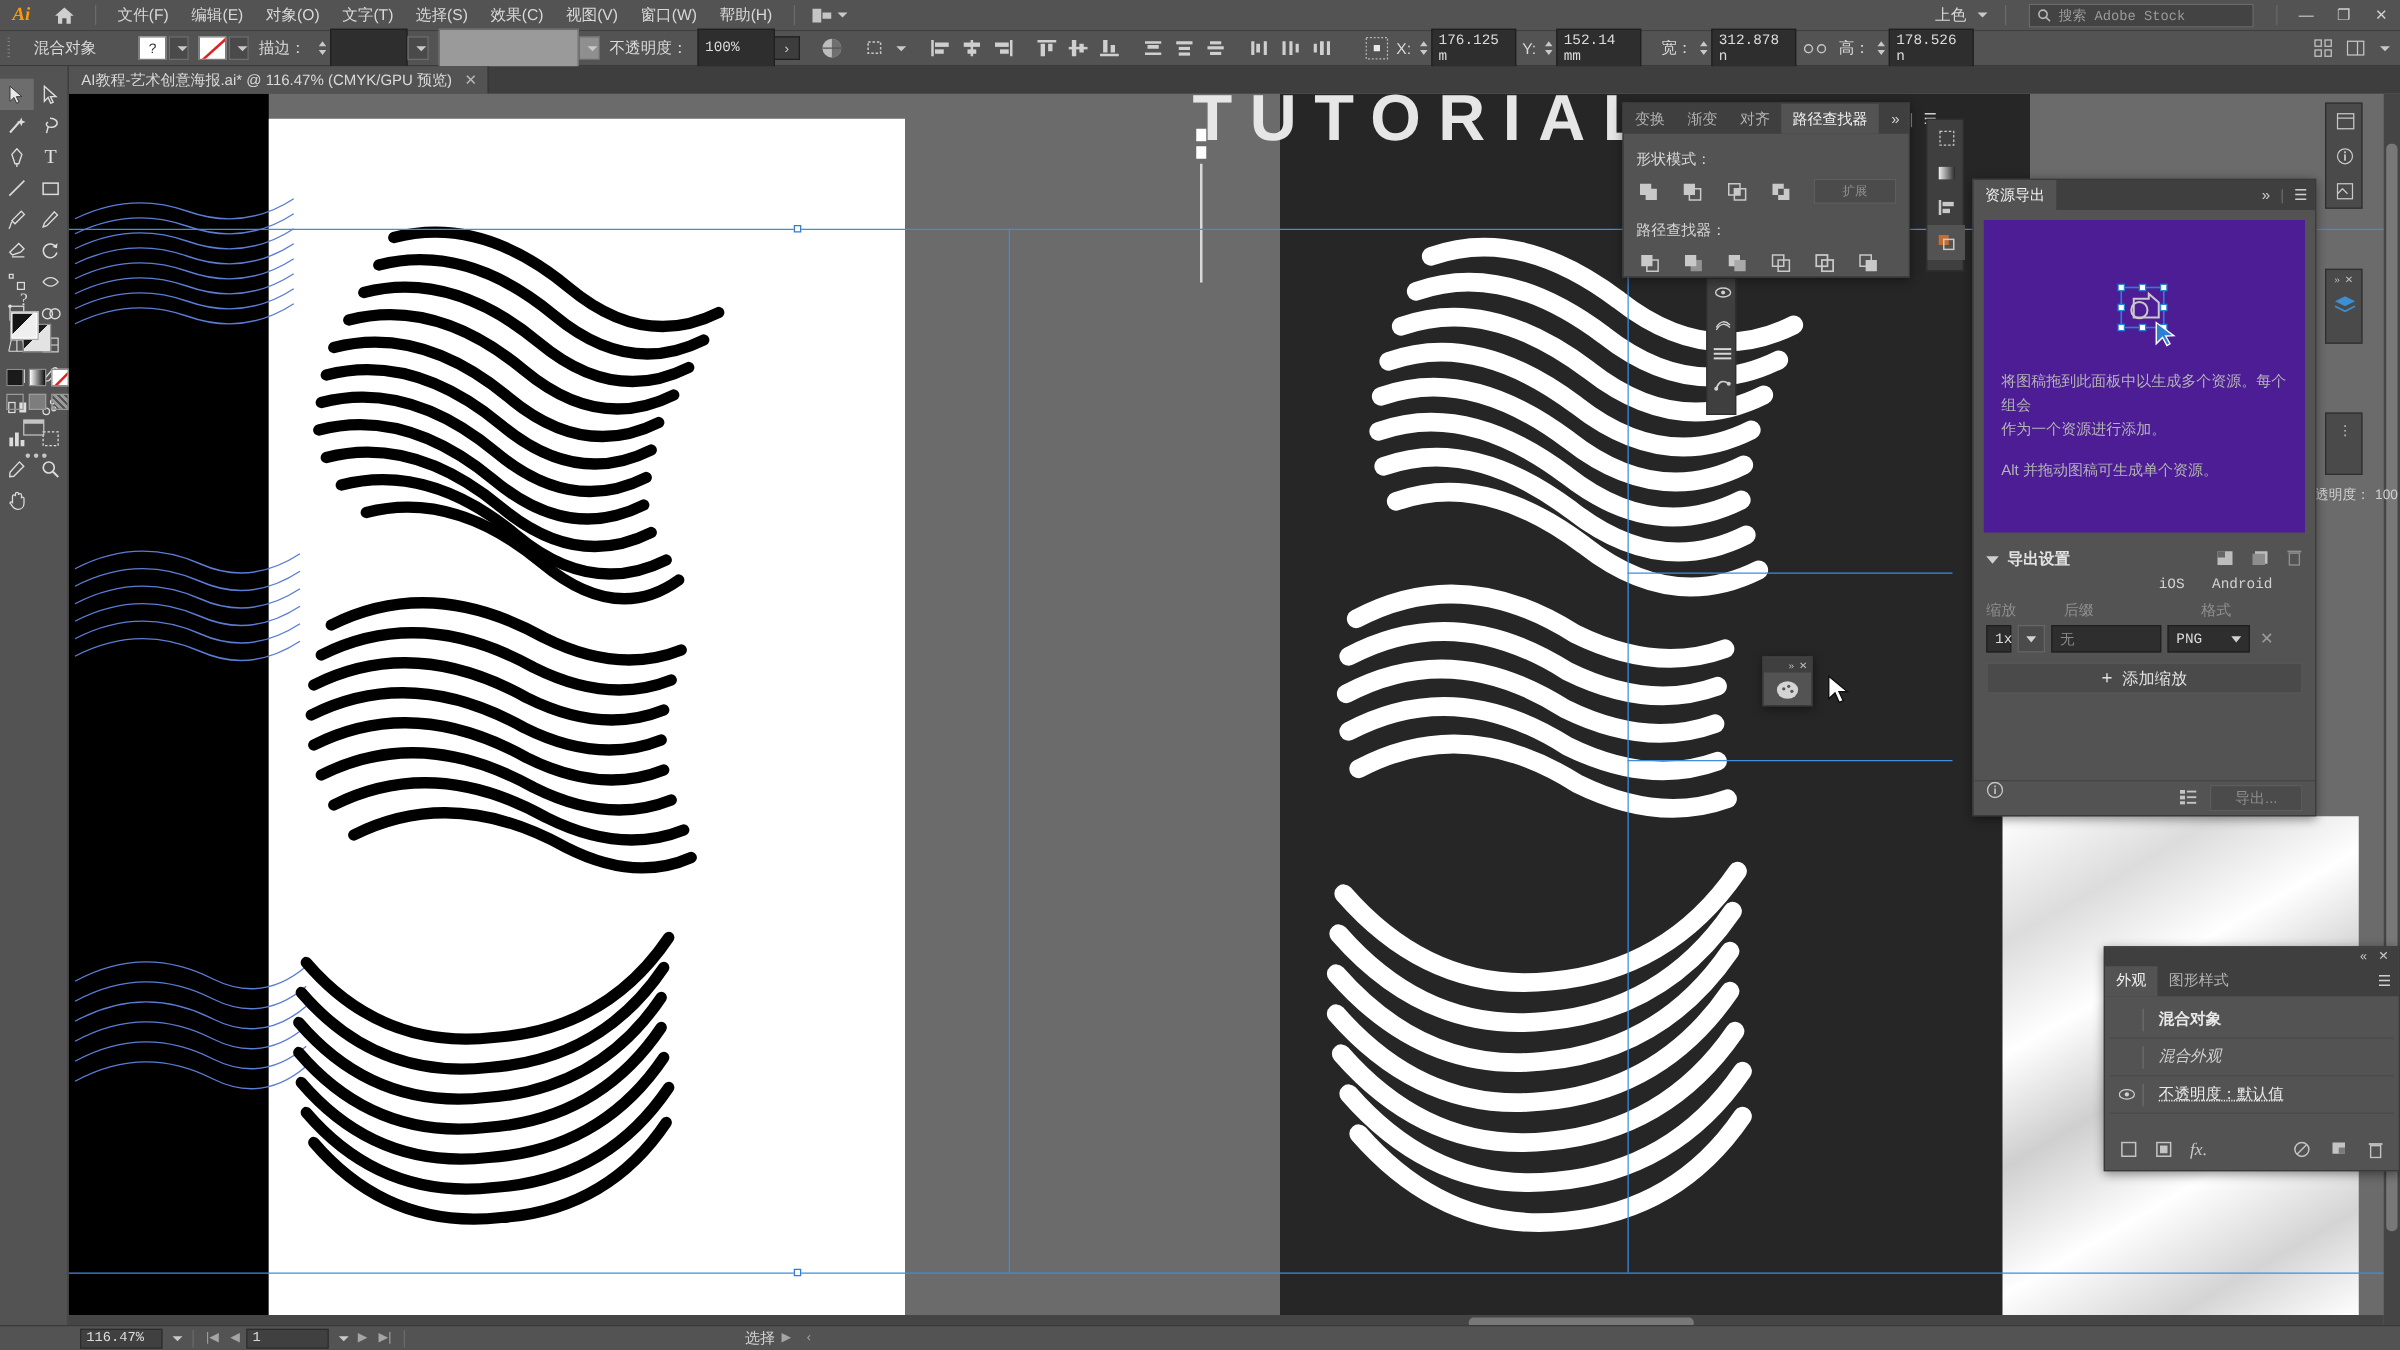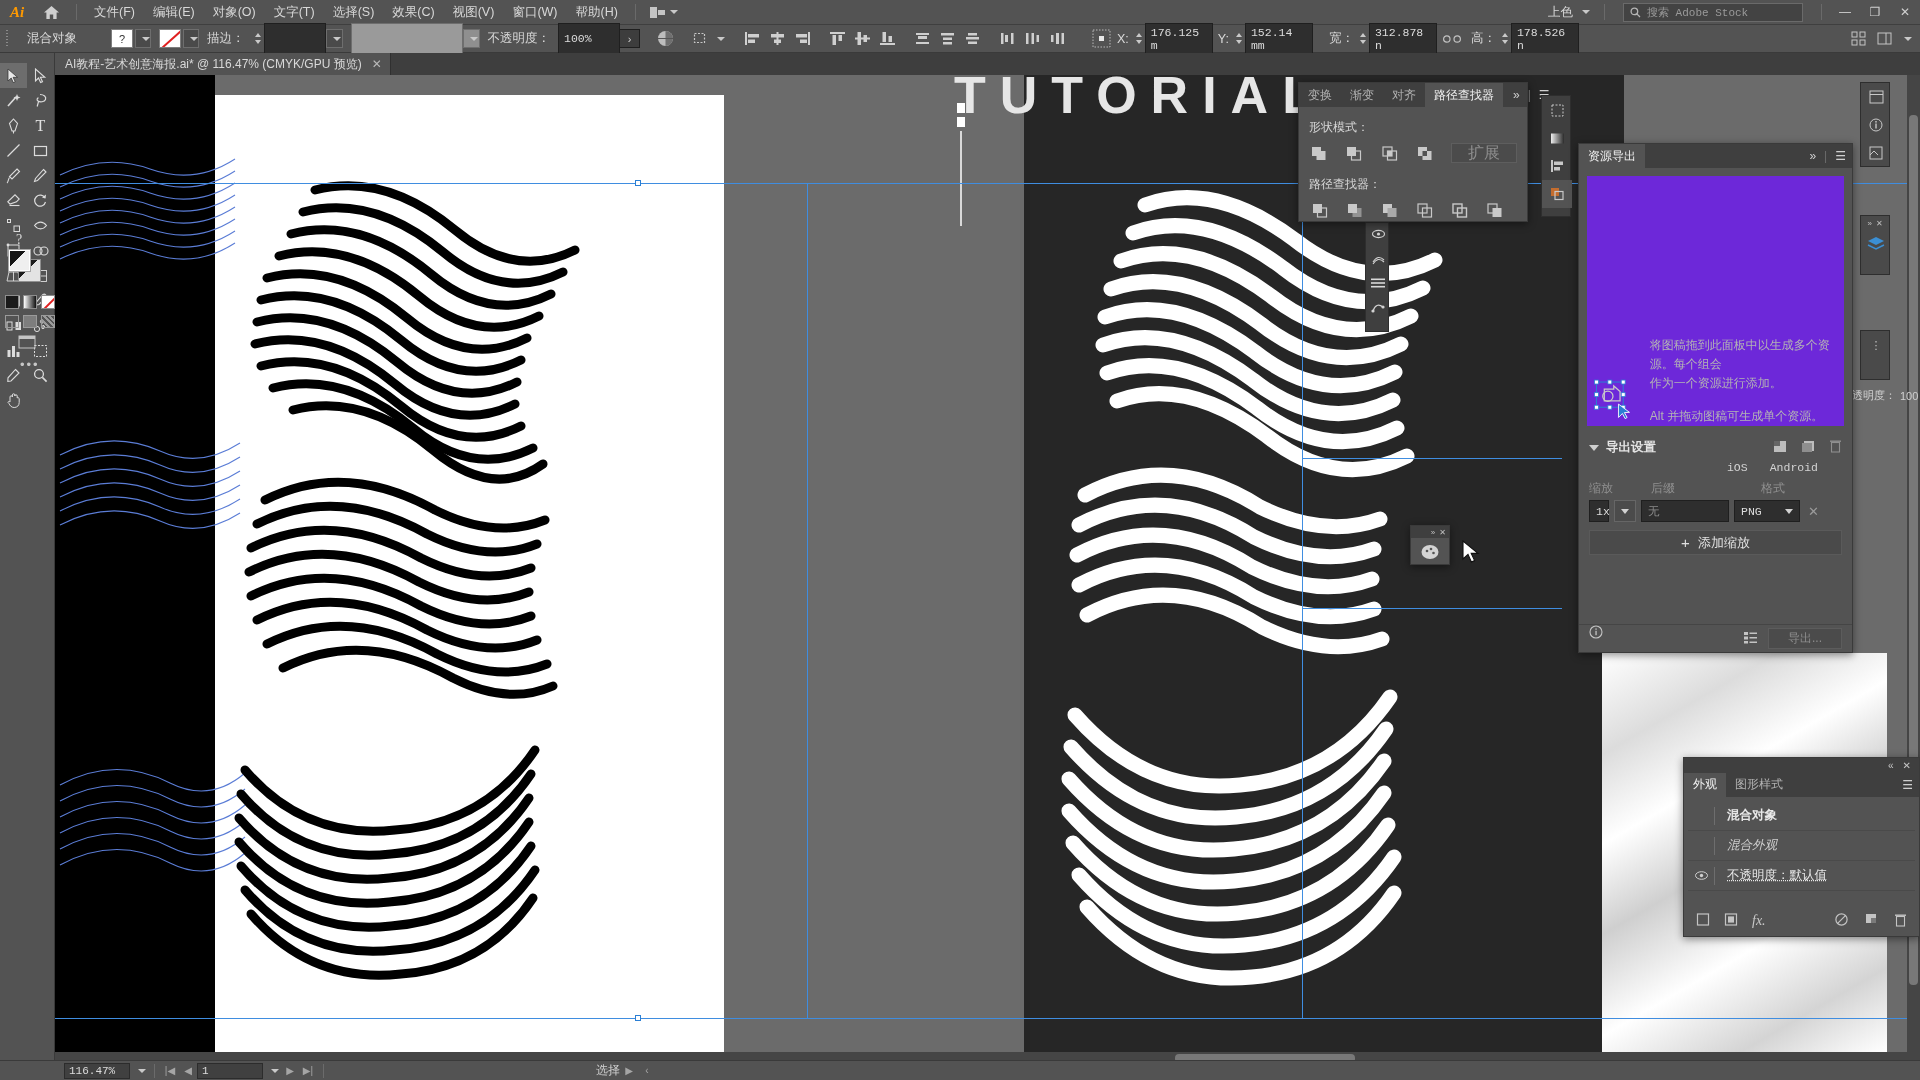--- a/index.html
+++ b/index.html
@@ -106,30 +106,30 @@
   
   .panel { position:absolute; background:#535353; border:1px solid #3a3a3a; box-shadow:0 2px 8px rgba(0,0,0,.45); }
   .panel-head { height:24px; background:#3f3f3f; display:flex; align-items:center; padding-right:6px; }
   .ptab { height:24px; display:flex; align-items:center; padding:0 9px; font-size:12px; color:#b2b2b2; white-space:nowrap;}
   .ptab.active { background:#535353; color:#f0f0f0; }
   .phead-right { margin-left:auto; display:flex; align-items:center; gap:8px; color:#cfcfcf; font-size:12px; padding-left:10px;}
   .panel-body { padding:8px 10px 10px; }
   .sec-label { font-size:12px; color:#d6d6d6; margin:4px 0 7px; }
   .pf-row { display:flex; gap:16px; align-items:center; }
   .pf-btn { width:22px; height:20px; display:flex; align-items:center; justify-content:center; }
-  .expand-btn { margin-left:auto; width:74px; height:20px; background:#4b4b4b; border:1px solid #5e5e5e; color:#8e8e8e; font-size:16px; display:flex; align-items:center; justify-content:center;}
+  .expand-btn { margin-left:auto; width:74px; height:20px; background:#4b4b4b; border:1px solid #5e5e5e; color:#8e8e8e; font-size:10px; display:flex; align-items:center; justify-content:center;}
 
   .mini-dock { position:absolute; background:#3f3f3f; border:1px solid #2e2e2e; width:24px; }
   .mini-dock .mi { width:24px; height:24px; display:flex;align-items:center;justify-content:center; }
 
   .dockcol { position:absolute; background:#3f3f3f; border:1px solid #2e2e2e; width:30px; }
   .dockcol .di { width:30px; height:28px; display:flex; align-items:center; justify-content:center;}
 
   .ae-panel { position:absolute; }
-  .ae-drop { margin:8px; height:250px; background:#6d28d9; display:flex; flex-direction:row; align-items:flex-end; padding-top:44px;}
+  .ae-drop { margin:8px; height:250px; background:#4c1d95; display:flex; flex-direction:column; align-items:center; padding-top:44px;}
   .ae-text { color:#b4b4b4; font-size:12px; line-height:19px; padding:0 14px; margin-top:18px; width:100%;}
   .ae-sec { display:flex; align-items:center; gap:7px; padding:5px 10px; font-size:12.5px; color:#e3e3e3; font-weight:bold;}
   .tri { width:0;height:0;border-left:5px solid transparent;border-right:5px solid transparent;border-top:6px solid #cfcfcf;}
   .ae-plat { display:flex; justify-content:flex-end; gap:22px; padding:0 34px 4px 0; font-size:11.5px; color:#d2d2d2; font-family:"Liberation Mono",monospace;}
   .ae-cols { display:flex; gap:0; padding:2px 10px 0; font-size:12px; color:#8f8f8f;}
   .ae-rowctrl { display:flex; gap:5px; align-items:center; padding:3px 10px 0; }
   .inp { height:22px; background:#2e2e2e; border:1px solid #1f1f1f; color:#dcdcdc; font-size:11.5px; display:flex; align-items:center; padding:0 6px; font-family:"Liberation Mono",monospace;}
   .btn-add { margin:8px 10px 0; height:25px; background:#4a4a4a; border:1px solid #5a5a5a; display:flex; align-items:center; justify-content:center; gap:8px; color:#e0e0e0; font-size:13px;}
   .ae-foot { position:absolute; left:0; bottom:0; width:100%; height:28px; display:flex; padding:0 10px; gap:8px; border-top:1px solid #454545;}
   .btn-export { margin-left:auto; width:74px; height:21px; background:#4b4b4b; border:1px solid #5c5c5c; color:#8d8d8d; font-size:12px; display:flex; align-items:center; justify-content:center;}

